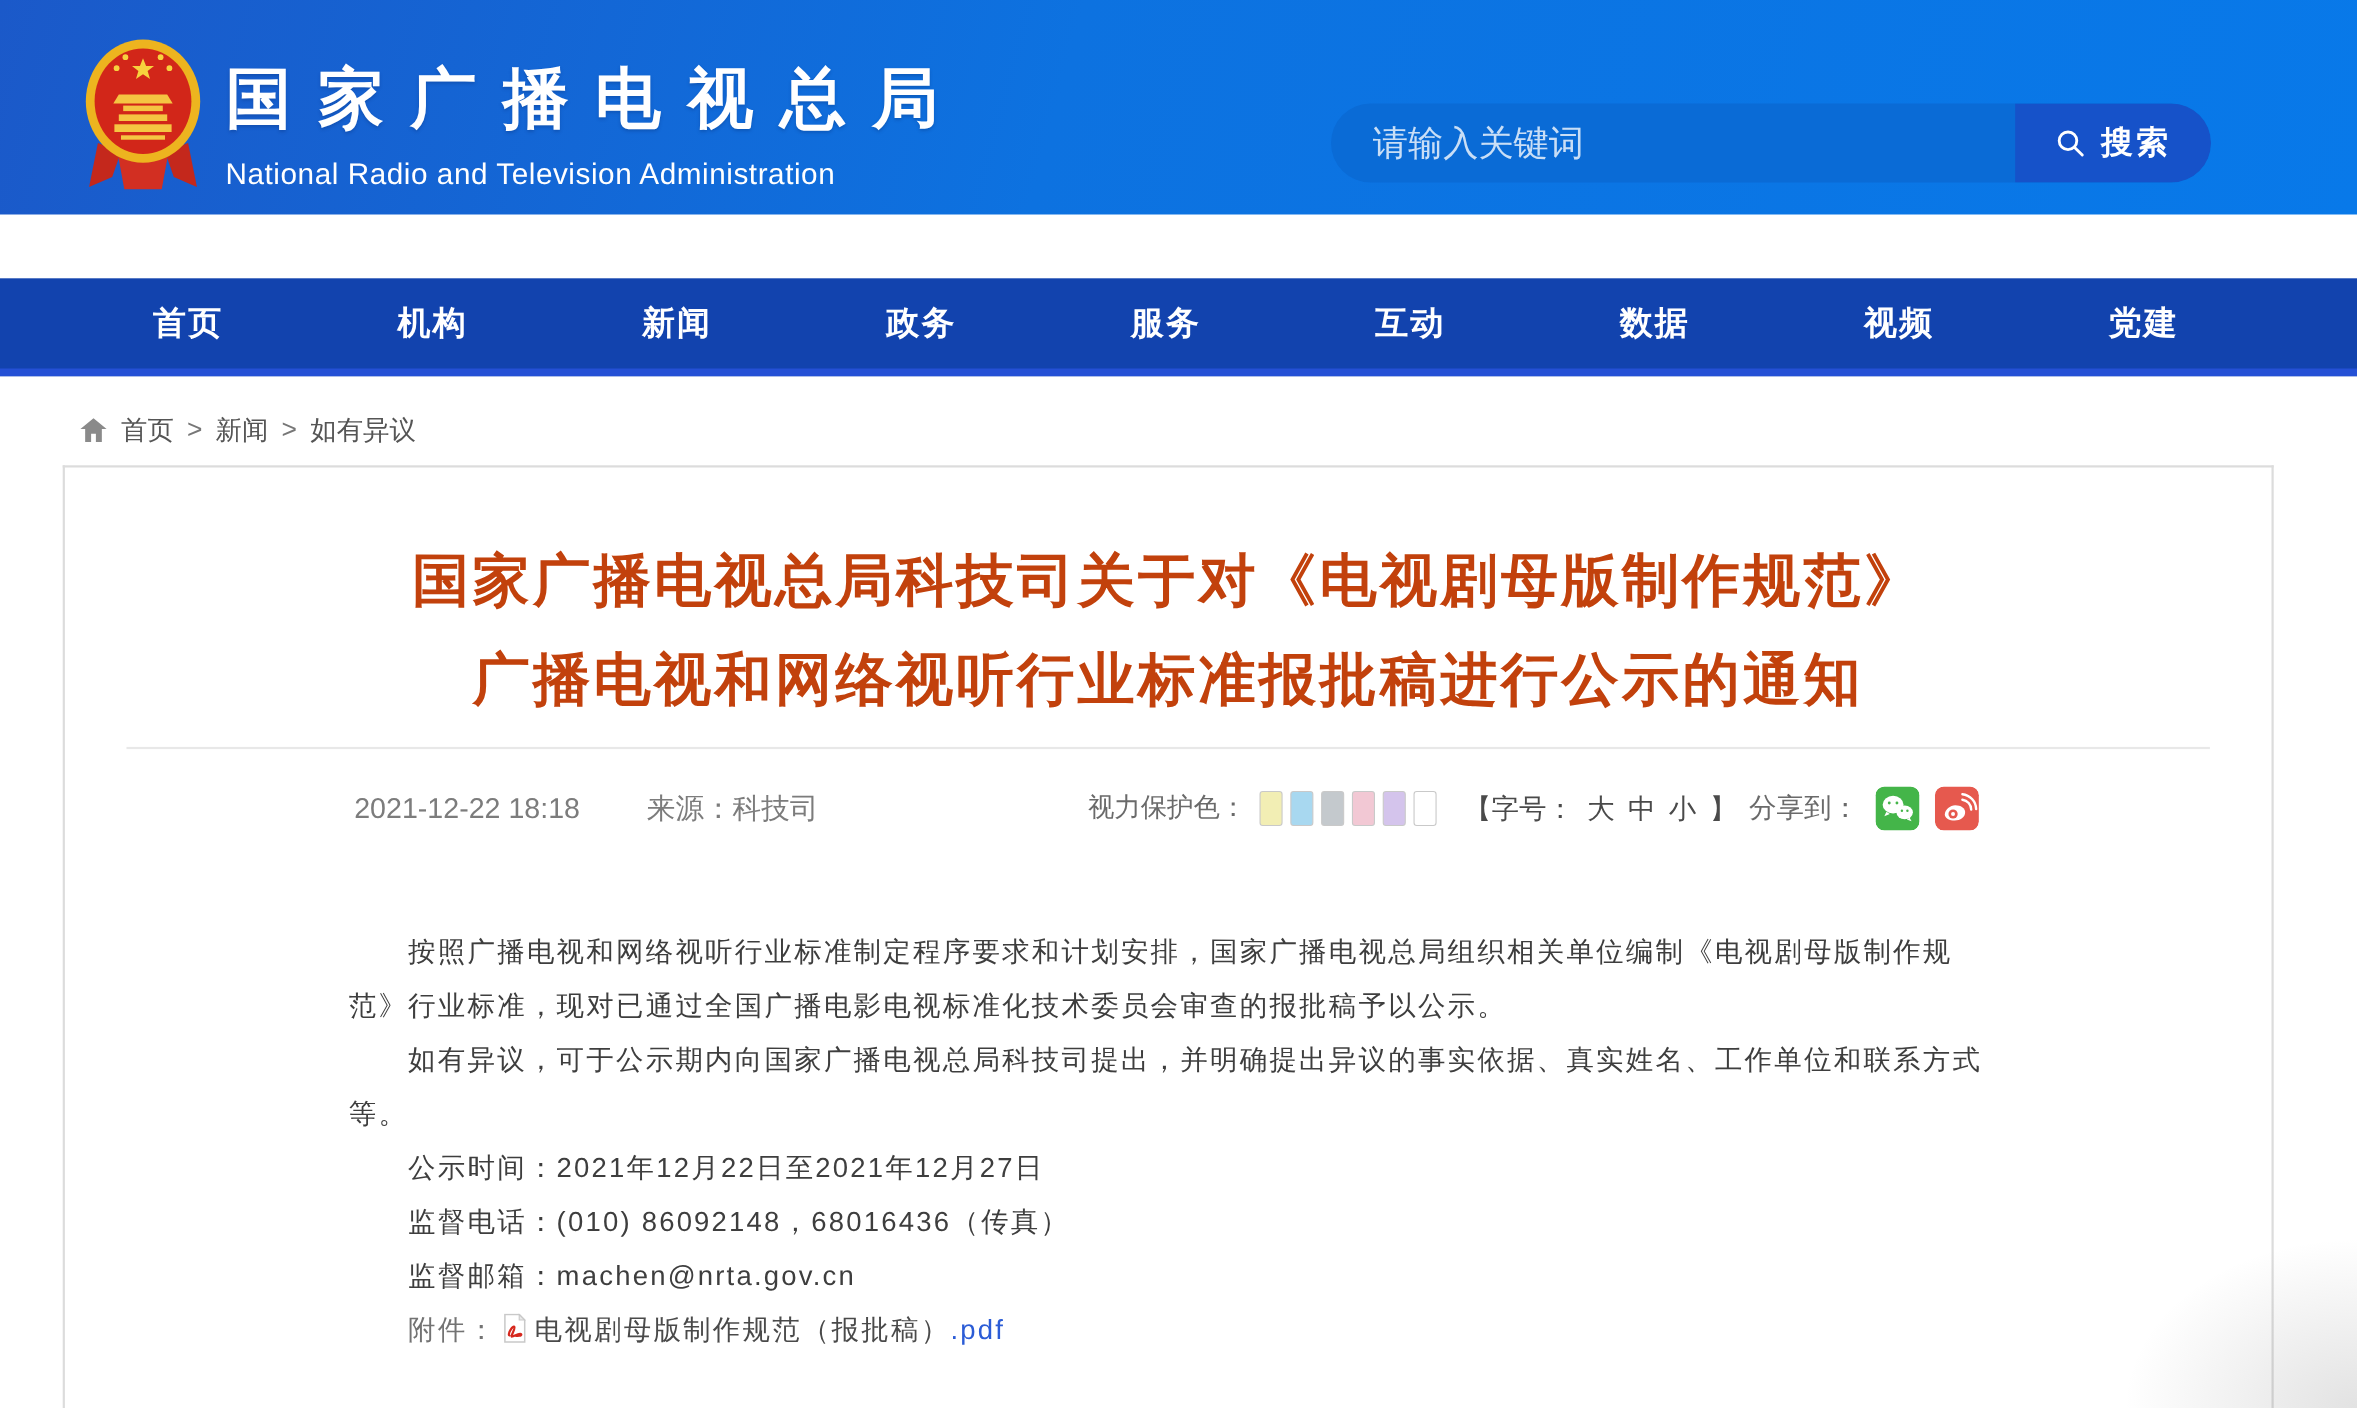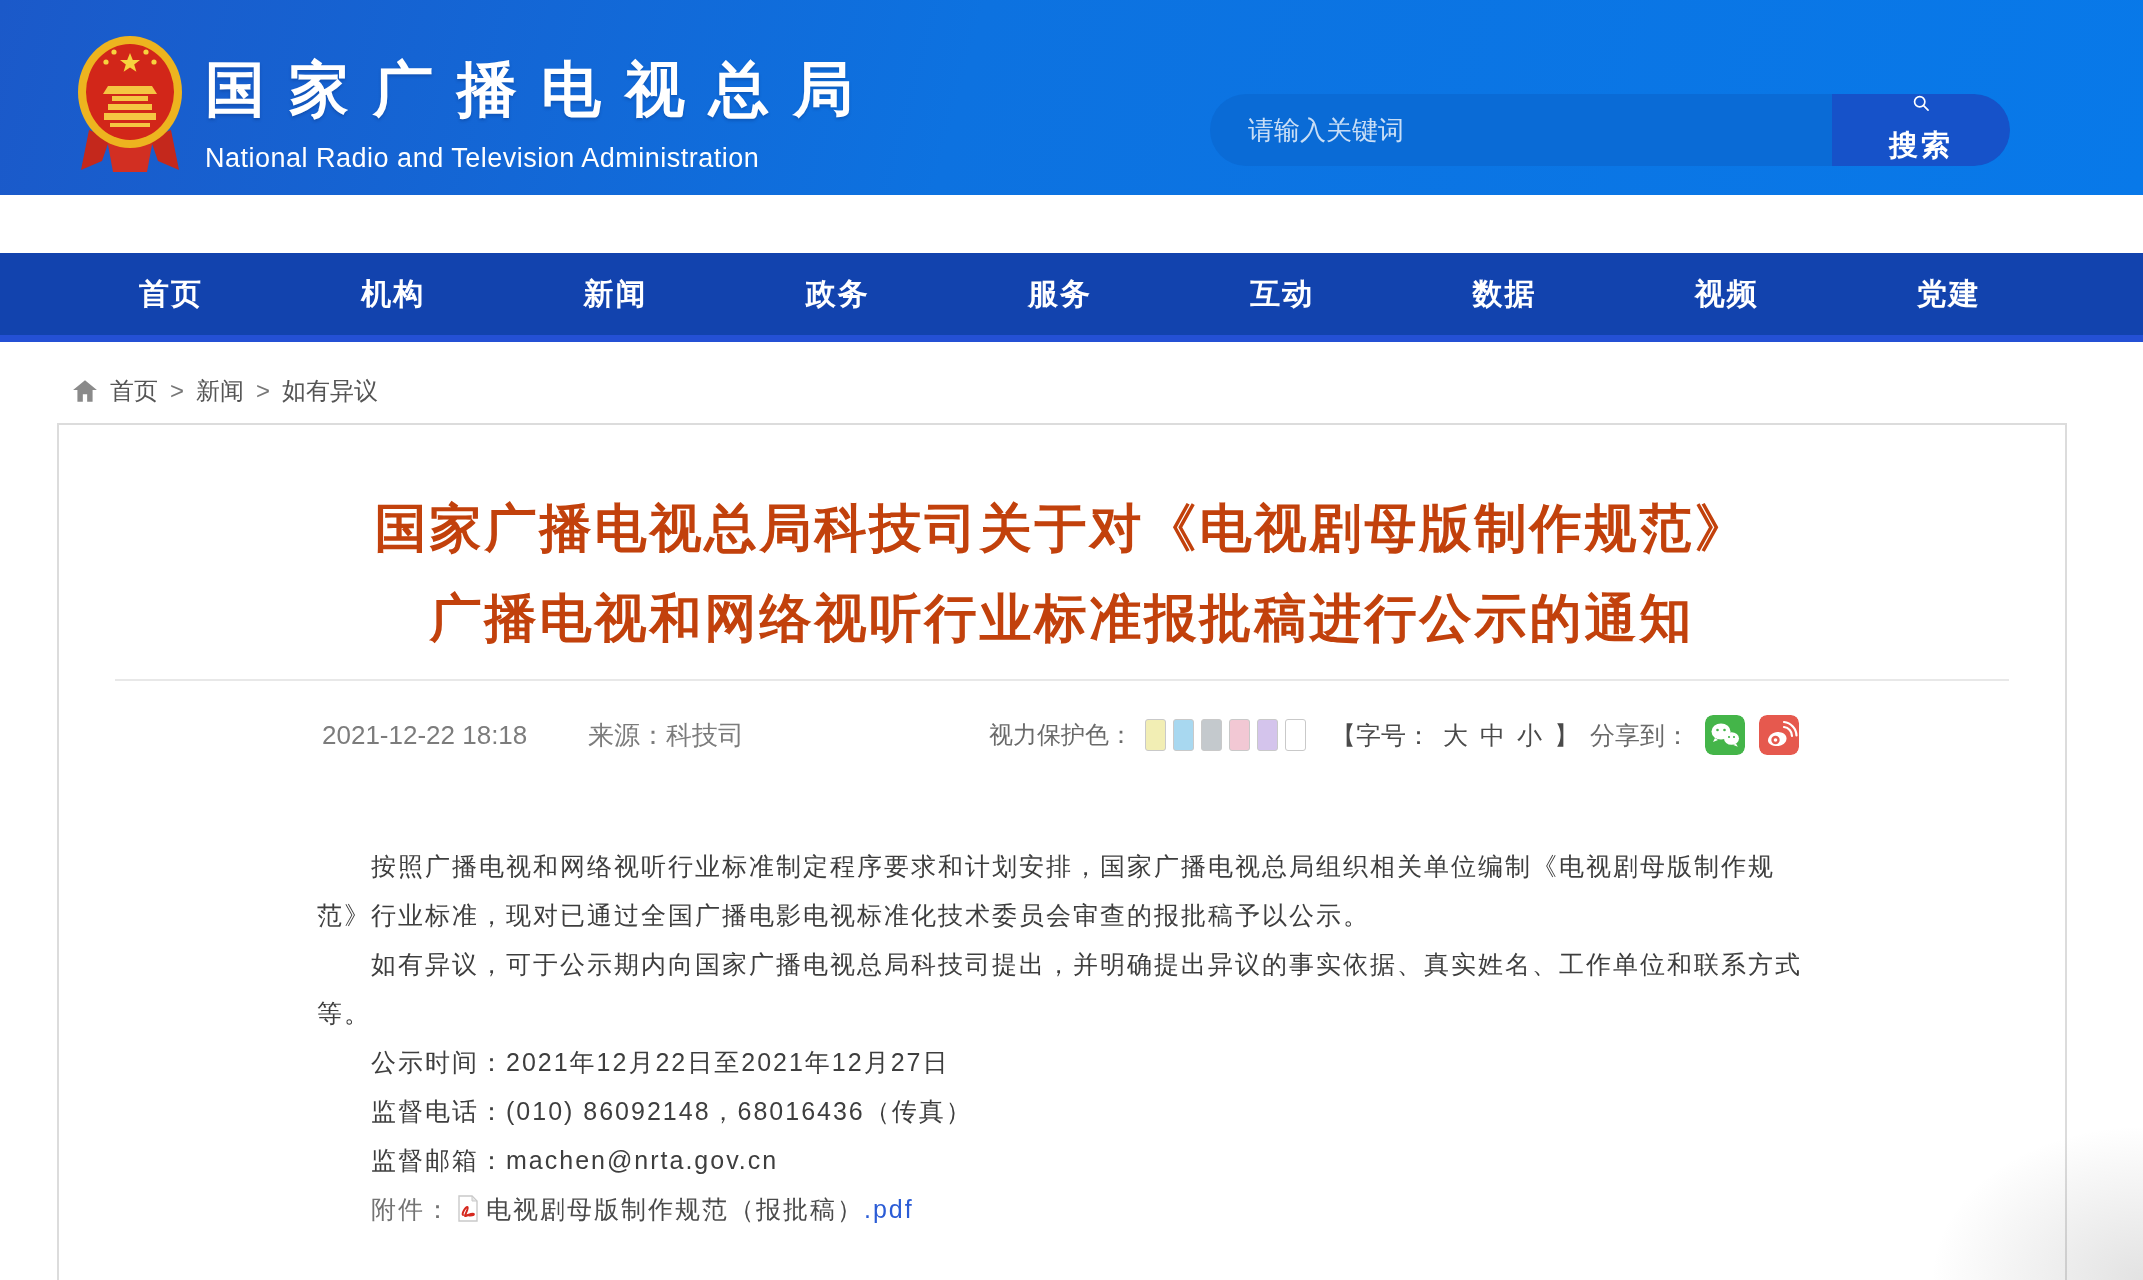--- a/index.html
+++ b/index.html
@@ -12,25 +12,25 @@
             background:linear-gradient(105deg,#1b59c9 0%,#0d72e0 45%,#0879e9 100%); }
   .logo { position:absolute; left:75px; top:34px; width:110px; height:154px; }
   .site-titles { position:absolute; left:205px; top:50px; color:#fff; }
   .site-title-cn { font-size:60px; font-weight:bold; letter-spacing:24px; white-space:nowrap;
                    text-shadow:0 2px 3px rgba(0,30,90,.25); }
   .site-title-en { font-size:27px; font-weight:400; margin-top:12px; letter-spacing:.5px; white-space:nowrap; }
 
   .searchbar { position:absolute; left:1210px; top:94px; width:800px; height:72px;
                background:#0a6bd6; border-radius:36px; display:flex; align-items:stretch; overflow:hidden; }
   .search-input { flex:1; background:transparent; border:none; outline:none; color:#bef264;
-                  font-size:26px; padding:0 20px 0 38px; font-family:inherit; }
+                  font-size:32px; padding:0 20px 0 38px; font-family:inherit; }
   .search-input::placeholder { color:rgba(255,255,255,.78); }
   .search-btn { width:178px; border:none; cursor:pointer; background:#1652c9; color:#fff;
                 font-size:29px; font-weight:bold; letter-spacing:3px; border-radius:0 36px 36px 0;
-                display:flex; align-items:center; justify-content:center; gap:14px; font-family:inherit;flex-direction:column; }
+                display:flex; align-items:center; justify-content:center; gap:14px; font-family:inherit; }
 
   
   .nav { position:absolute; left:0; top:253px; width:2143px; height:89px;
          background:#1243ae; border-bottom:7px solid #2450d5; }
   .nav-inner { margin-left:60px; width:2000px; height:82px; display:flex; }
   .nav-item { flex:1; display:flex; align-items:center; justify-content:center;
               color:#fff; font-size:30px; font-weight:bold; letter-spacing:2px; cursor:pointer; text-decoration:none; }
 
   
   .breadcrumb { position:absolute; left:0; top:342px; width:2143px; height:81px;

